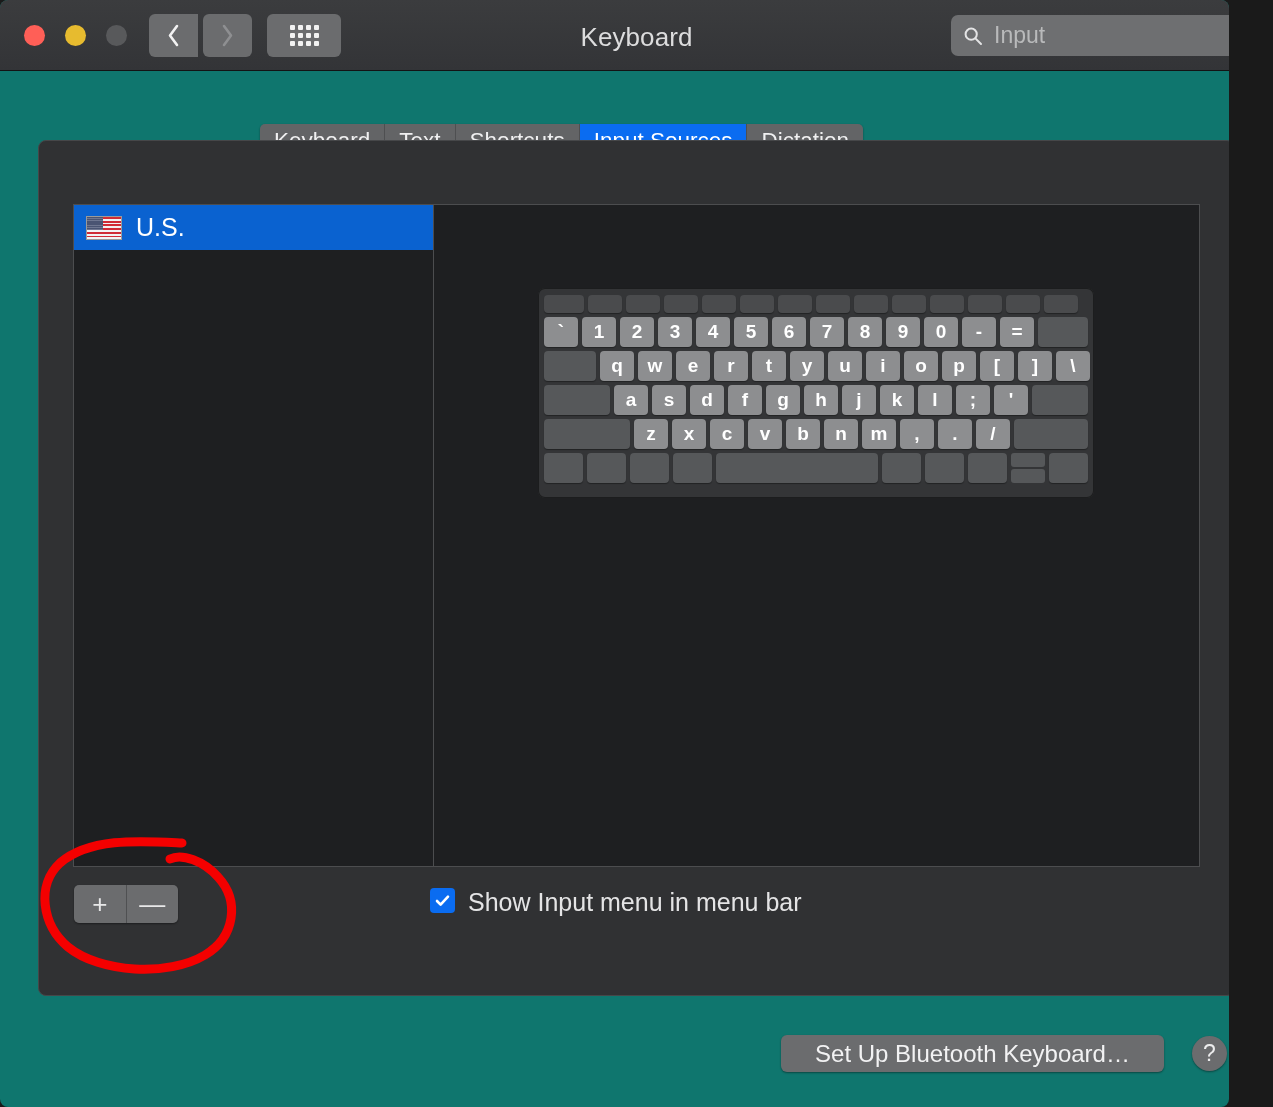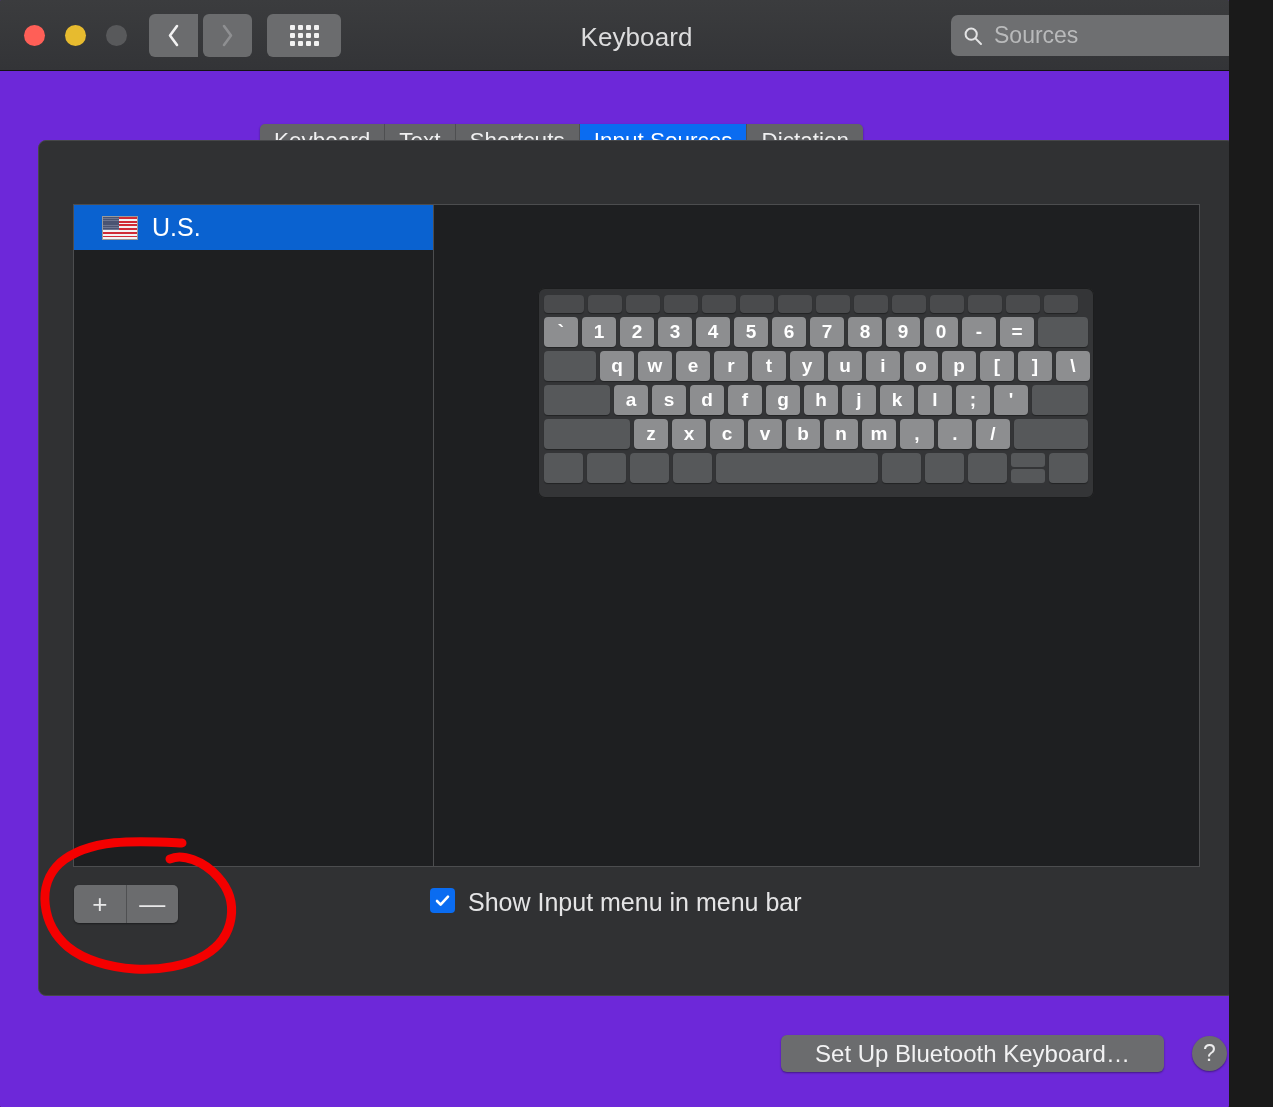--- a/index.html
+++ b/index.html
@@ -5,22 +5,22 @@
   * { box-sizing: border-box; margin: 0; padding: 0; }
   html, body {
     width: 1273px; height: 1107px;
     background: #1a1a1a;
     font-family: "Liberation Sans", sans-serif;
     overflow: hidden;
   }
   .window {
     position: absolute; left: 0; top: 0;
     width: 1229px; height: 1107px;
-    background: #6d28d9;
-    border-radius: 1px;
+    background: #0f766e;
+    border-radius: 8px;
     overflow: hidden;
   }
 
   
   .titlebar {
     position: absolute; left: 0; top: 0;
     width: 1273px; height: 71px;
     background: linear-gradient(#3b3c3e, #333437);
     border-bottom: 1px solid #131314;
   }
@@ -103,21 +103,21 @@
   }
   .divider {
     position: absolute; left: 433px; top: 205px;
     width: 1px; height: 661px; background: #4c4d4f;
   }
 
   .srcrow {
     position: absolute; left: 74px; top: 205px;
     width: 359px; height: 45px;
     background: #0a62d0;
-    display: flex; align-items: center; padding-left: 28px; gap: 14px;
+    display: flex; align-items: center; padding-left: 12px; gap: 14px;
   }
   .flag { width: 36px; height: 24px; position: relative; border: 1px solid #9a9a9a; background:#fff; overflow:hidden; }
   .flag .stripes { position:absolute; inset:0; background: repeating-linear-gradient(#d02b35 0 1.85px, #f2f2f2 1.85px 3.7px); }
   .flag .canton { position:absolute; left:0; top:0; width:16px; height:13px; background:#4a5472;
                   background-image: repeating-linear-gradient(#4a5472 0 1.2px, #6e7690 1.2px 1.8px); }
   .srclabel { color: #ffffff; font-size: 25px; }
 
   
   .kbd {
     position: absolute; left: 538px; top: 288px;
@@ -225,21 +225,21 @@
       </span>
     </div>
 
     <div class="wintitle">Keyboard</div>
 
     <div class="searchbox">
       <svg class="mag" viewBox="0 0 20 20">
         <circle cx="8.2" cy="8.2" r="5.6"></circle>
           <line x1="12.4" y1="12.4" x2="18" y2="18"></line>
       </svg>
-      <span class="ph">Sources</span>
+      <span class="ph">Input</span>
     </div>
   </div>
 
   <div class="tabbar">
     <div class="tab">Keyboard</div>
     <div class="tab">Text</div>
     <div class="tab">Shortcuts</div>
     <div class="tab active">Input Sources</div>
     <div class="tab">Dictation</div>
   </div>

